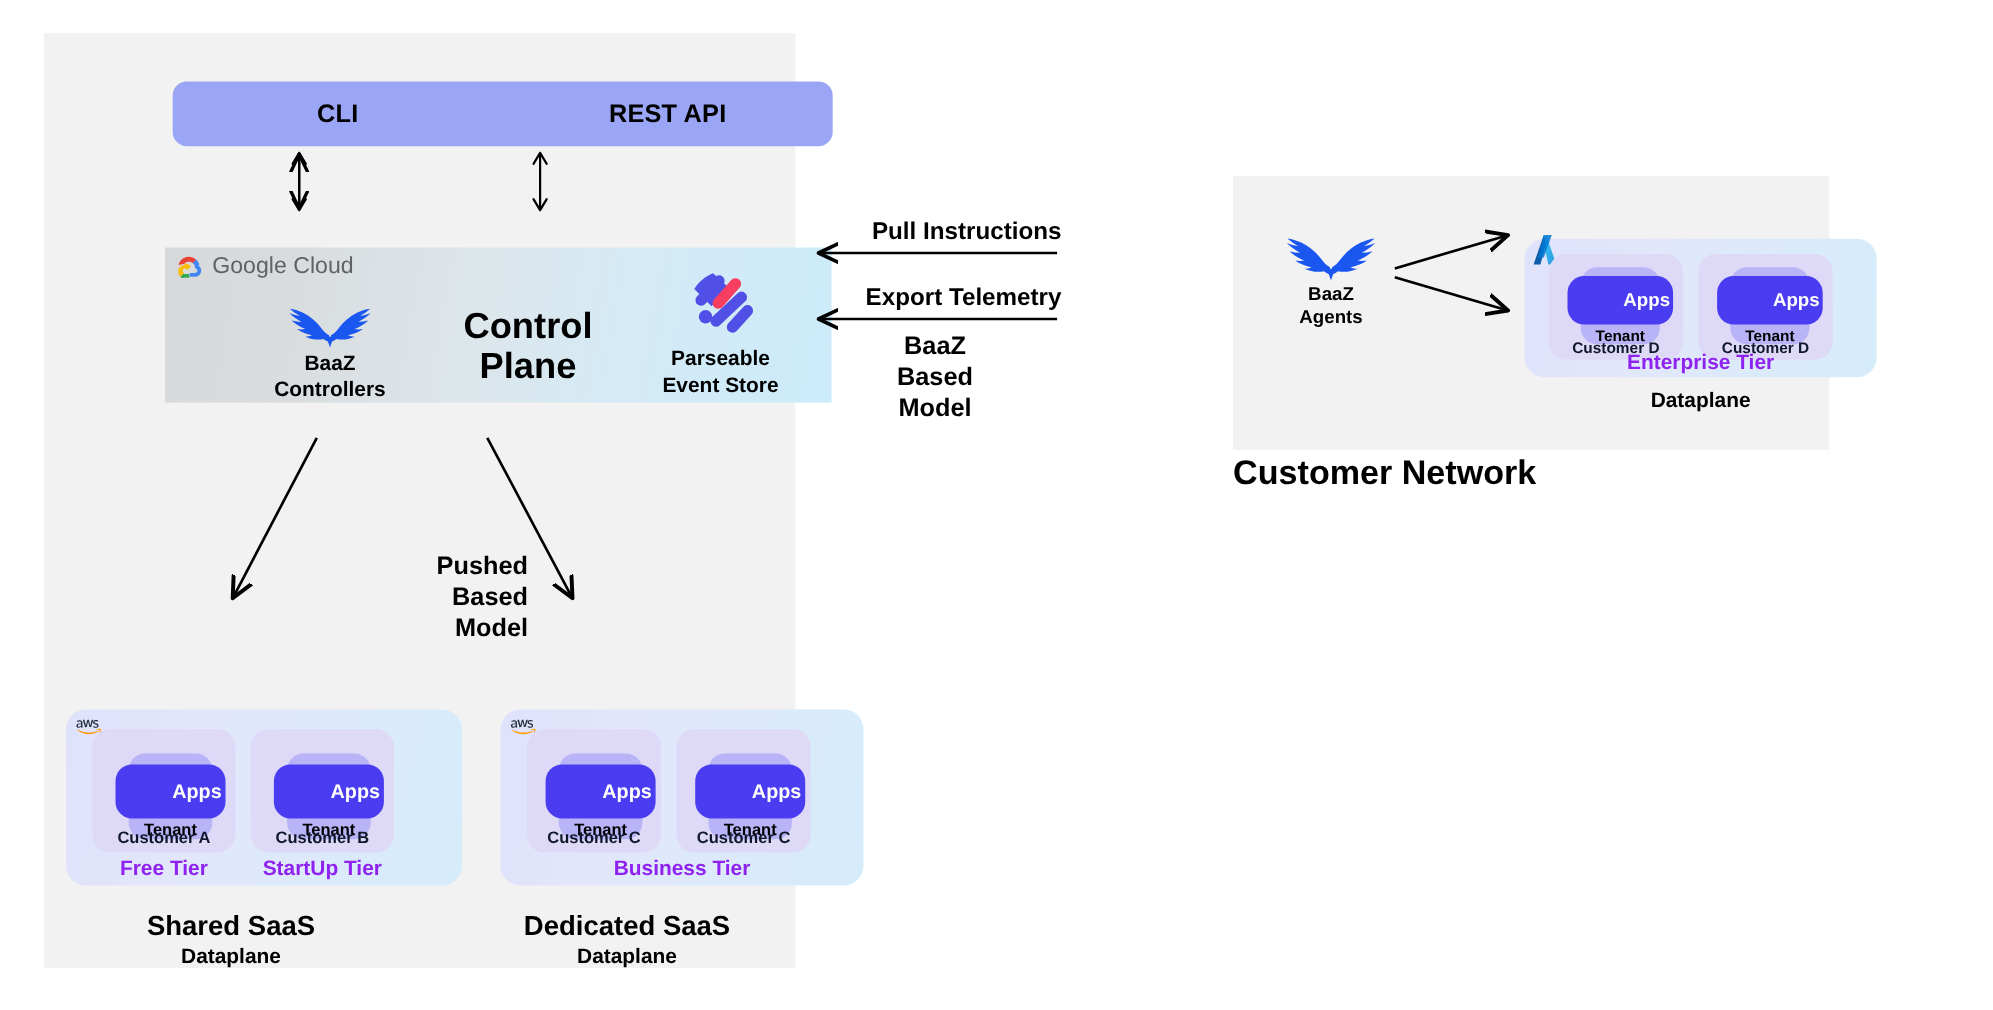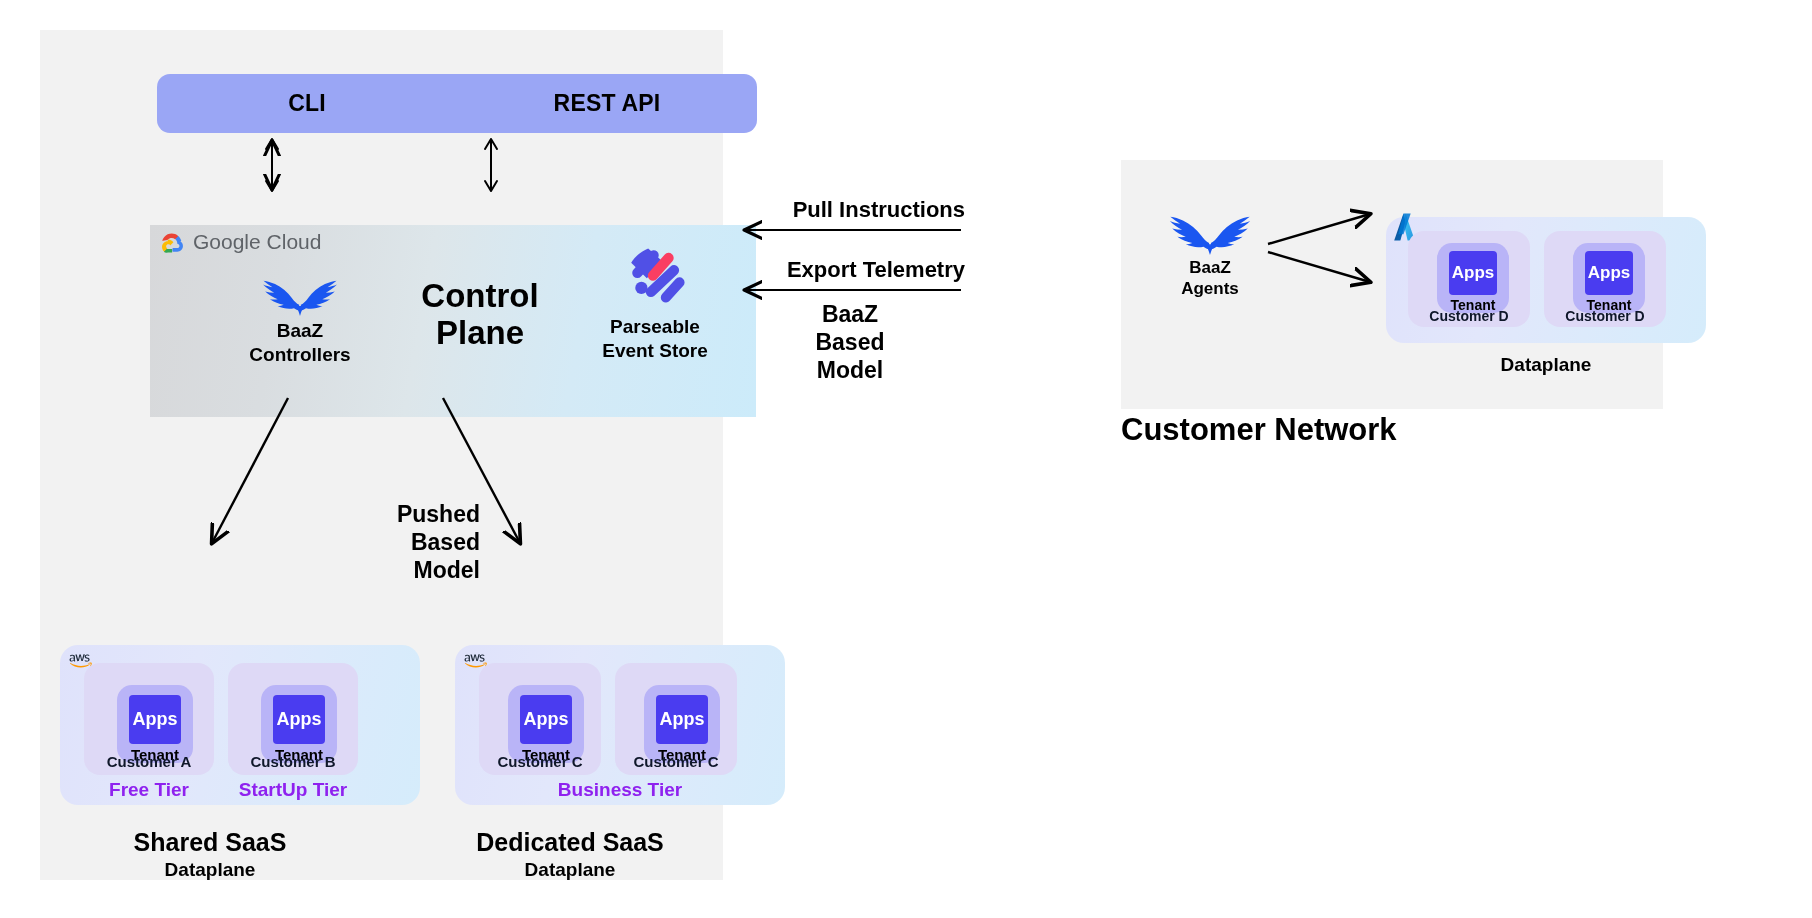--- a/index.html
+++ b/index.html
@@ -25,21 +25,21 @@
     flex:1;text-align:center;font-size:23px;font-weight:700;letter-spacing:.2px;
   }
 
   
   .vdbl{width:26px;}
   #arrow-cli{left:259px;top:133px;height:64px;}
   #arrow-rest{left:478px;top:133px;height:64px;}
 
   
   #control-plane{
-    left:150px;top:225px;width:606px;height:192px;
+    left:150px;top:225px;width:606px;height:141px;
     background:linear-gradient(100deg,#d7d8da 0%,#d9dde0 22%,#dde6ea 45%,#d4eaf6 70%,#ccebfa 100%);
   }
   #gcloud-logo{left:8px;top:5px;display:flex;align-items:center;gap:7px;}
   #gcloud-logo .gc-text{font-size:21px;color:#5f6368;font-family:"Liberation Sans",sans-serif;}
   #gcloud-logo .gc-text b{font-weight:400;color:#5f6368;}
 
   .cp-col{position:absolute;text-align:center;}
   #cp-baaz{left:55px;top:40px;width:190px;}
   #cp-baaz .cap{font-size:19px;font-weight:700;line-height:1.25;margin-top:2px;}
   #cp-title{left:250px;top:53px;width:160px;text-align:center;
@@ -65,23 +65,23 @@
     background:linear-gradient(105deg,#dfe2fb 0%,#e2e7fb 35%,#dceafb 65%,#d5ecfb 100%);
   }
   .custbox{
     position:absolute;border-radius:16px;background:#ded9f6;
   }
   .tenantbox{
     position:absolute;border-radius:15px;background:#b9b4f7;
     display:flex;flex-direction:column;align-items:center;justify-content:flex-start;
   }
   .appsbox{
-    width:52px;height:52px;border-radius:4px;background:#4a3cf0;
+    width:52px;height:52px;border-radius:15px;background:#4a3cf0;
     color:#fff;font-size:18px;font-weight:700;
-    display:flex;align-items:center;justify-content:center;
+    display:flex;align-items:center;justify-content:center;padding-left:48px;
   }
   .tenant-label{font-size:15px;font-weight:700;margin-top:2px;text-align:right;}
   .cust-label{
     position:absolute;width:100%;text-align:center;
     font-size:15px;font-weight:700;color:#0f172a;
   }
   .tier-label{
     position:absolute;text-align:center;
     font-size:19px;font-weight:700;color:#8f22ef;
   }
@@ -352,19 +352,20 @@
   </div>
 
   <div class="custbox" style="left:158px;top:14px;width:122px;height:96px;">
     <div class="tenantbox" style="left:29px;top:12px;width:72px;height:70px;">
       <div class="appsbox" style="margin-top:8px;width:48px;height:48px;font-size:17px;">Apps</div>
       <div class="tenant-label" style="font-size:14px;">Tenant</div>
     </div>
     <div class="cust-label" style="left:0;bottom:3px;font-size:14px;">Customer D</div>
   </div>
 
+  <div class="tier-label" style="left:0;bottom:2px;width:100%;">Enterprise Tier</div>
 </div>
 
 <div class="dp-caption" style="left:1386px;top:352px;width:320px;">
   <div class="t2">Dataplane</div>
 </div>
 
 <div class="abs" id="customer-network-label">Customer Network</div>
 
 </body></html>

